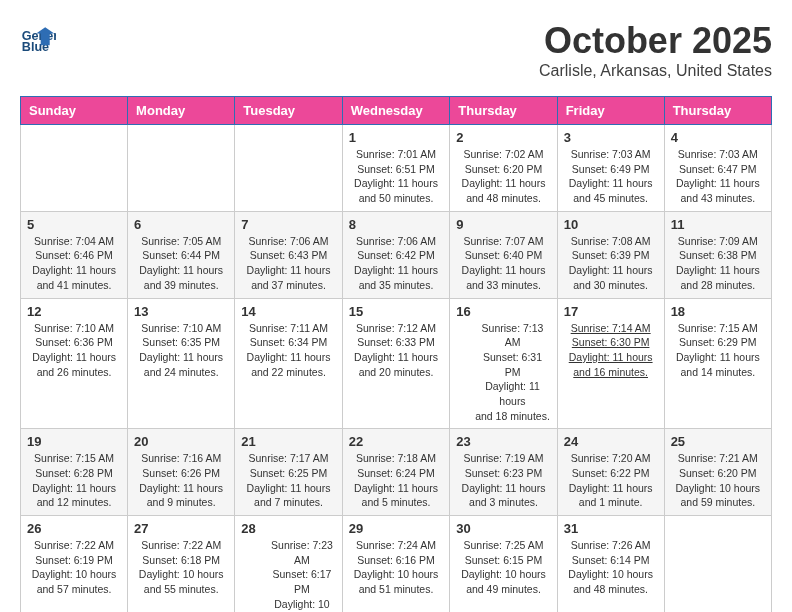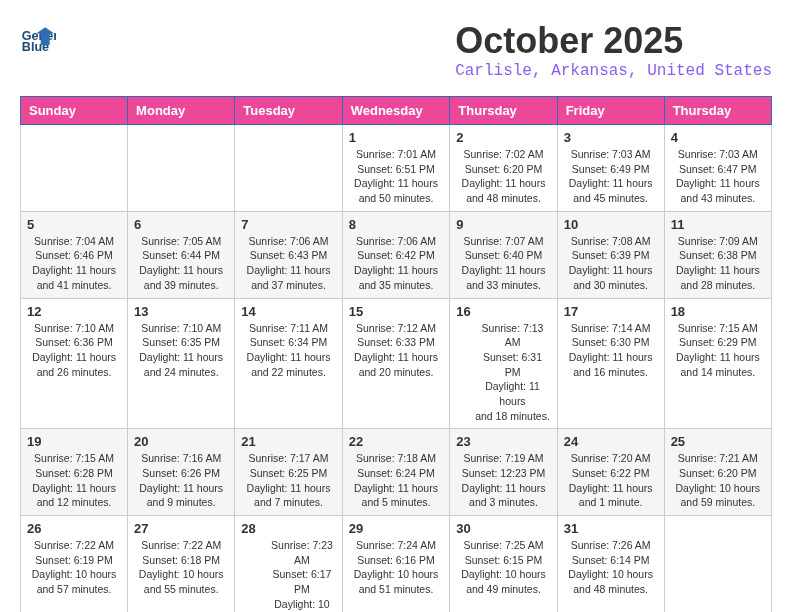--- a/index.html
+++ b/index.html
@@ -19,31 +19,30 @@
     .logo {
       display: flex;
       align-items: center;
     }
     .logo-icon {
       width: 36px;
       height: 36px;
       margin-right: 4px;
     }
     .title-section {
-      text-align: left;
+      text-align: right;
     }
     .month-title {
       font-size: 36px;
       font-weight: bold;
       color: #333;
     }
     .location {
       font-size: 16px;
-      color: #8b5cf6;
-      font-family: Liberation Mono, monospace;
+      color: #404040;
     }
     .calendar {
       width: 100%;
       border-collapse: collapse;
       border: 1px solid #ccc;
     }
     .calendar th {
       background-color: #ec4899;
       color: #fff;
       text-align: left;
@@ -226,21 +225,21 @@
         </td>
         <td>
           <span class="day-number">16</span>
           <div class="day-info" style="white-space: pre-line; margin-left: 18px;">Sunrise: 7:13 AM
 Sunset: 6:31 PM
 Daylight: 11 hours
 and 18 minutes.</div>
         </td>
         <td>
           <span class="day-number">17</span>
-          <div class="day-info" style="white-space: pre-line;">Sunrise: 7:14 AM
+          <div class="day-info" style="white-space: pre-line; text-decoration: underline;">Sunrise: 7:14 AM
 Sunset: 6:30 PM
 Daylight: 11 hours
 and 16 minutes.</div>
         </td>
         <td>
           <span class="day-number">18</span>
           <div class="day-info" style="white-space: pre-line;">Sunrise: 7:15 AM
 Sunset: 6:29 PM
 Daylight: 11 hours
 and 14 minutes.</div>
@@ -271,21 +270,21 @@
         <td>
           <span class="day-number">22</span>
           <div class="day-info" style="white-space: pre-line;">Sunrise: 7:18 AM
 Sunset: 6:24 PM
 Daylight: 11 hours
 and 5 minutes.</div>
         </td>
         <td>
           <span class="day-number">23</span>
           <div class="day-info" style="white-space: pre-line;">Sunrise: 7:19 AM
-Sunset: 12:23 PM
+Sunset: 6:23 PM
 Daylight: 11 hours
 and 3 minutes.</div>
         </td>
         <td>
           <span class="day-number">24</span>
           <div class="day-info" style="white-space: pre-line;">Sunrise: 7:20 AM
 Sunset: 6:22 PM
 Daylight: 11 hours
 and 1 minute.</div>
         </td>

